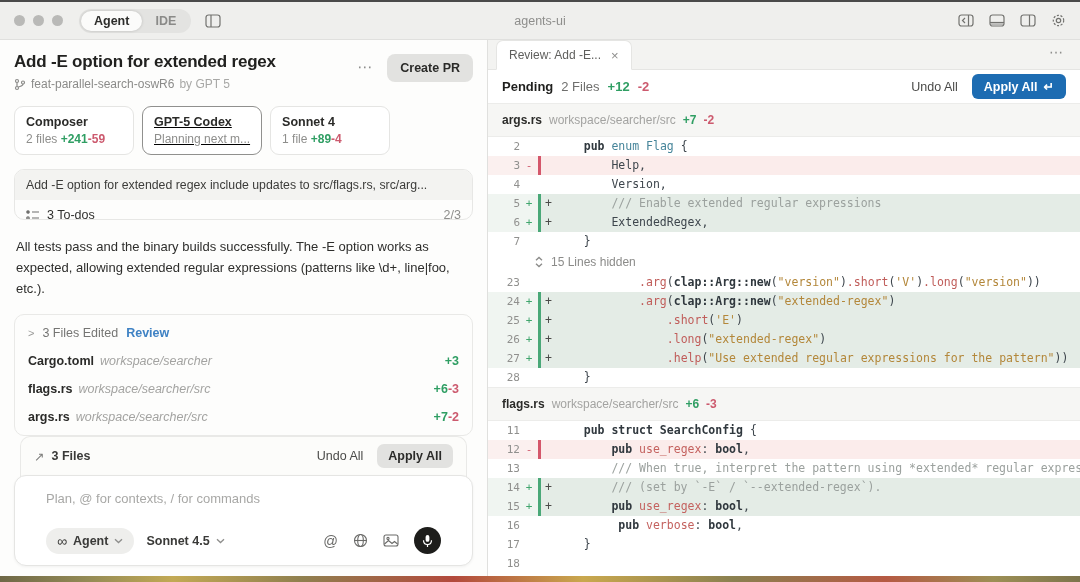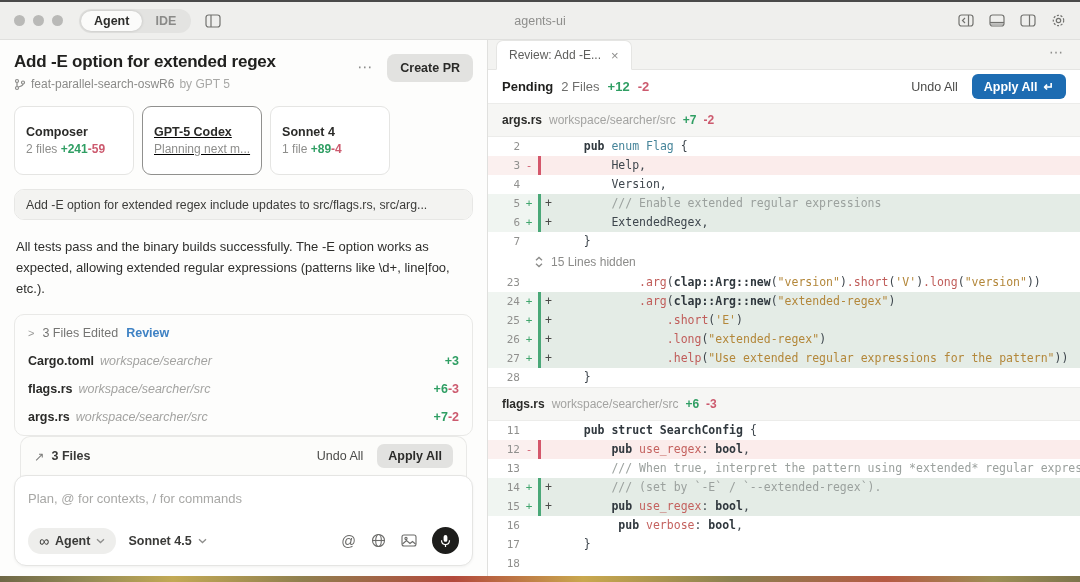--- a/index.html
+++ b/index.html
@@ -30,21 +30,21 @@
   .lp-header { display:flex; align-items:flex-start; }
   .lp-titleblock { flex:1; min-width:0; }
   .lp-title { font-size:17px; font-weight:700; color:#21211f; letter-spacing:-.2px; }
   .branch-row { margin-top:5px; display:flex; align-items:center; gap:5px; font-size:12px; color:#8b8b89; }
   .branch-by { color:#a8a8a6; }
   .more-btn { color:#8e8e8c; font-size:15px; margin:6px 14px 0 0; letter-spacing:1px; }
   .create-pr { background:#e2e2e0; border:none; border-radius:8px; padding:7px 13px; font-size:12.5px; font-weight:700; color:#2b2b29; margin-top:2px; font-family:inherit; }
 
   
   .cards { display:flex; gap:8px; margin-top:15px; }
-  .card { border:1px solid #e5e5e3; border-radius:9px; padding:18px 11px; background:#fff; min-width:120px; }
+  .card { border:1px solid #e5e5e3; border-radius:9px; padding:8px 11px; background:#fff; min-width:120px; }
   .card.selected { border:1.5px solid #90908e;text-decoration:underline; }
   .card-name { font-size:12.5px; font-weight:700; color:#2b2b29; }
   .card-meta { font-size:12px; color:#8e8e8c; margin-top:3px; white-space:nowrap; }
   .tk-add { color:#2f9e63; font-weight:600; }
   .tk-del { color:#cc5a6e; font-weight:600; }
 
   
   .task-box { margin-top:14px; border:1px solid #e7e7e5; border-radius:10px; overflow:hidden; }
   .task-text { background:#f3f3f1; padding:8px 11px; font-size:12.3px; color:#3c3c3a; white-space:nowrap; overflow:hidden; }
   .task-footer { display:flex; align-items:center; gap:7px; padding:8px 11px; font-size:12.5px; color:#2f2f2d; }
@@ -63,21 +63,21 @@
   .fc-path { color:#a3a3a1; margin-left:6px;font-style:italic; }
   .fc-stats { margin-left:auto; white-space:nowrap; }
   .spacer { flex:1; }
 
   
   .apply-bar { margin:0 6px; border:1px solid #e9e9e7; border-bottom:none; border-radius:10px 10px 0 0; background:#fcfcfa; padding:7px 13px 9px; display:flex; align-items:center; gap:7px; font-size:12.5px; color:#3a3a38; font-weight:600; }
   .ab-icon { color:#7e7e7c; font-weight:400; }
   .ab-right { margin-left:auto; display:flex; align-items:center; gap:14px; }
   .ab-undo { font-weight:400; color:#4a4a48; }
   .ab-apply { background:#e2e2e0; border:none; border-radius:7px; padding:5px 11px; font-size:12.5px; font-weight:700; color:#2b2b29; font-family:inherit; }
-  .composer { border:1px solid #e5e5e3; border-radius:12px; background:#fff; padding:13px 13px 11px; box-shadow:0 1px 3px rgba(0,0,0,.05); position:relative; margin-top:-2px; }
+  .composer { border:1px solid #e5e5e3; border-radius:12px; background:#fff; padding:13px 31px 11px; box-shadow:0 1px 3px rgba(0,0,0,.05); position:relative; margin-top:-2px; }
   .chat-input { border:none; outline:none; width:100%; font-size:13px; font-family:inherit; color:#2e2e2c; background:transparent; }
   .chat-input::placeholder { color:#a8a8a6; }
   .composer-row { margin-top:20px; display:flex; align-items:center; gap:12px; }
   .agent-pill { background:#eeeeec; border-radius:15px; padding:5px 11px; display:flex; align-items:center; gap:6px; font-size:12.5px; font-weight:600; color:#3a3a38; }
   .inf { font-size:14px; font-weight:400; }
   .model-select { display:flex; align-items:center; gap:6px; font-size:12.5px; color:#3a3a38; font-weight:600; }
   .comp-icons { margin-left:auto; display:flex; align-items:center; gap:15px; color:#6b6b69; }
   .at-glyph { font-size:14.5px; color:#6b6b69; }
   .mic-btn { width:27px; height:27px; border-radius:50%; background:#1d1d1b; display:flex; align-items:center; justify-content:center; }
 
@@ -203,20 +203,32 @@
             <div class="card-meta"><span>Planning next m...</span></div>
           </div>
           <div class="card">
             <div class="card-name">Sonnet 4</div>
             <div class="card-meta"><span>1 file </span><span class="tk-add">+89</span><span class="tk-del">-4</span></div>
           </div>
         </div>
 
       <div class="task-box">
         <div class="task-text">Add -E option for extended regex include updates to src/flags.rs, src/arg...</div>
+        <div class="task-footer">
+          <span>
+            <svg width="14" height="12" viewBox="0 0 14 12" stroke="#6f6f6d" stroke-width="1.2" fill="none">
+                <circle cx="2" cy="3" r="1.2" fill="#6f6f6d"></circle>
+                <line x1="6" y1="3" x2="13" y2="3"></line>
+                <circle cx="2" cy="9" r="1.2"></circle>
+                <line x1="6" y1="9" x2="13" y2="9"></line>
+              </svg>
+          </span>
+          <span>3 To-dos</span>
+          <span class="task-progress">2/3</span>
+        </div>
       </div>
 
       <p class="message">All tests pass and the binary builds successfully. The -E option works as expected, allowing extended regular expressions (patterns like \d+, line|foo, etc.).</p>
 
       <div class="files-card">
         <div class="fc-header">
           <span class="fc-chevron">&gt;</span>
           <span>3 Files Edited</span>
           <span class="fc-review">Review</span>
         </div>

